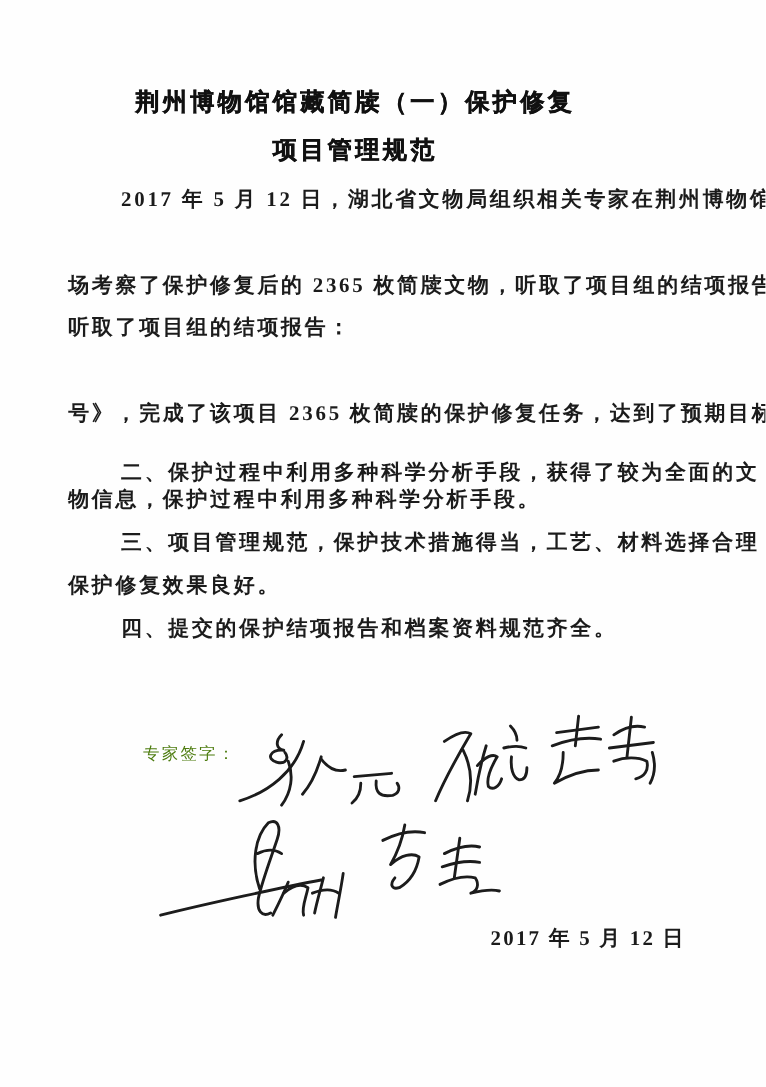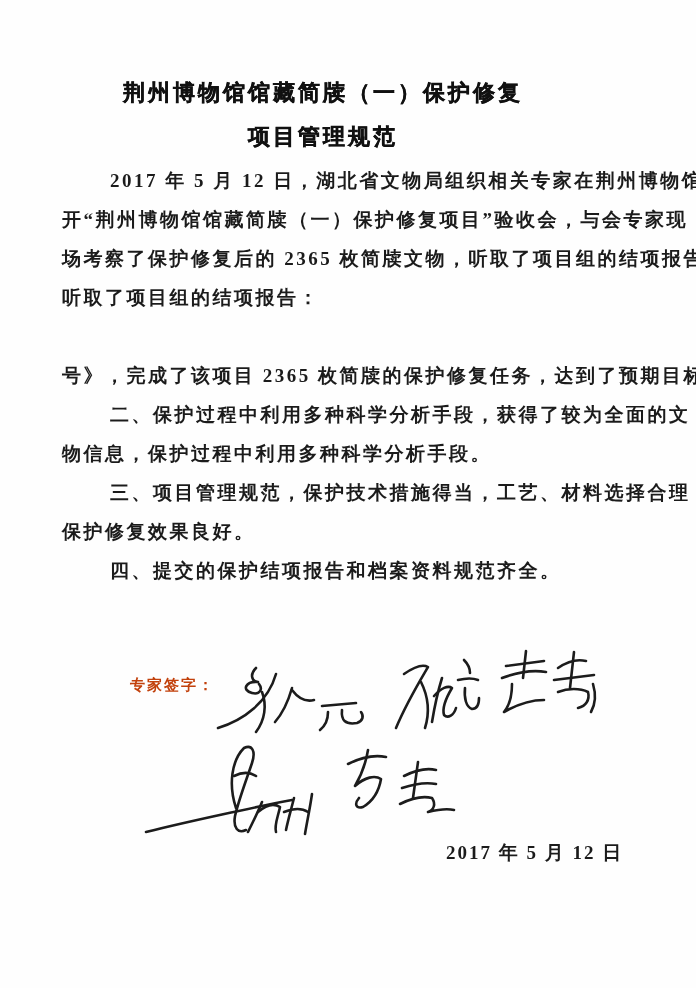--- a/index.html
+++ b/index.html
@@ -42,23 +42,23 @@
     color: #1b1b1b;
     font-weight: 600;
   }
   .indent { padding-left: 48px; }
 
   .sig-label {
     position: absolute;
     left: 130px;
     top: 676px;
     font-size: 15px;
-    font-weight: 700;
+    font-weight: 400;
     letter-spacing: 2px;
-    color: #c2410c;
+    color: #4d7c0f;
   }
   .signature {
     position: absolute;
   }
   .signature svg path {
     fill: none;
     stroke: #1c1c1c;
     stroke-width: 2.6;
     stroke-linecap: round;
     stroke-linejoin: round;
@@ -75,25 +75,24 @@
 </style>
 </head>
 <body>
 
 <div class="page">
 
   <div class="title title-line1">荆州博物馆馆藏简牍（一）保护修复</div>
   <div class="title title-line2">项目管理规范</div>
 
   <div class="body-line indent" style="top:168px">2017 年 5 月 12 日，湖北省文物局组织相关专家在荆州博物馆召</div>
-  <div class="body-line" style="top:207px">开“荆州博物馆馆藏简牍（一）保护修复项目”验收会，与会专家现</div>
   <div class="body-line" style="top:246px">场考察了保护修复后的 2365 枚简牍文物，听取了项目组的结项报告，</div>
   <div class="body-line" style="top:285px">听取了项目组的结项报告：</div>
   <div class="body-line" style="top:363px">号》，完成了该项目 2365 枚简牍的保护修复任务，达到了预期目标。</div>
-  <div class="body-line indent" style="top:402px">二、保护过程中利用多种科学分析手段，获得了较为全面的文</div>
+  <div class="body-line indent" style="top:416px">二、保护过程中利用多种科学分析手段，获得了较为全面的文</div>
   <div class="body-line" style="top:441px">物信息，保护过程中利用多种科学分析手段。</div>
   <div class="body-line indent" style="top:480px">三、项目管理规范，保护技术措施得当，工艺、材料选择合理，</div>
   <div class="body-line" style="top:519px">保护修复效果良好。</div>
   <div class="body-line indent" style="top:558px">四、提交的保护结项报告和档案资料规范齐全。</div>
 
   <div class="sig-label">专家签字：</div>
 
   <div class="signature" style="left:210px; top:660px">
     <svg width="168" height="90" viewBox="0 0 168 90">
       <path d="M46 8 C40 14 41 21 48 22 C36 21 31 30 42 33 C50 35 53 29 49 24"></path>

